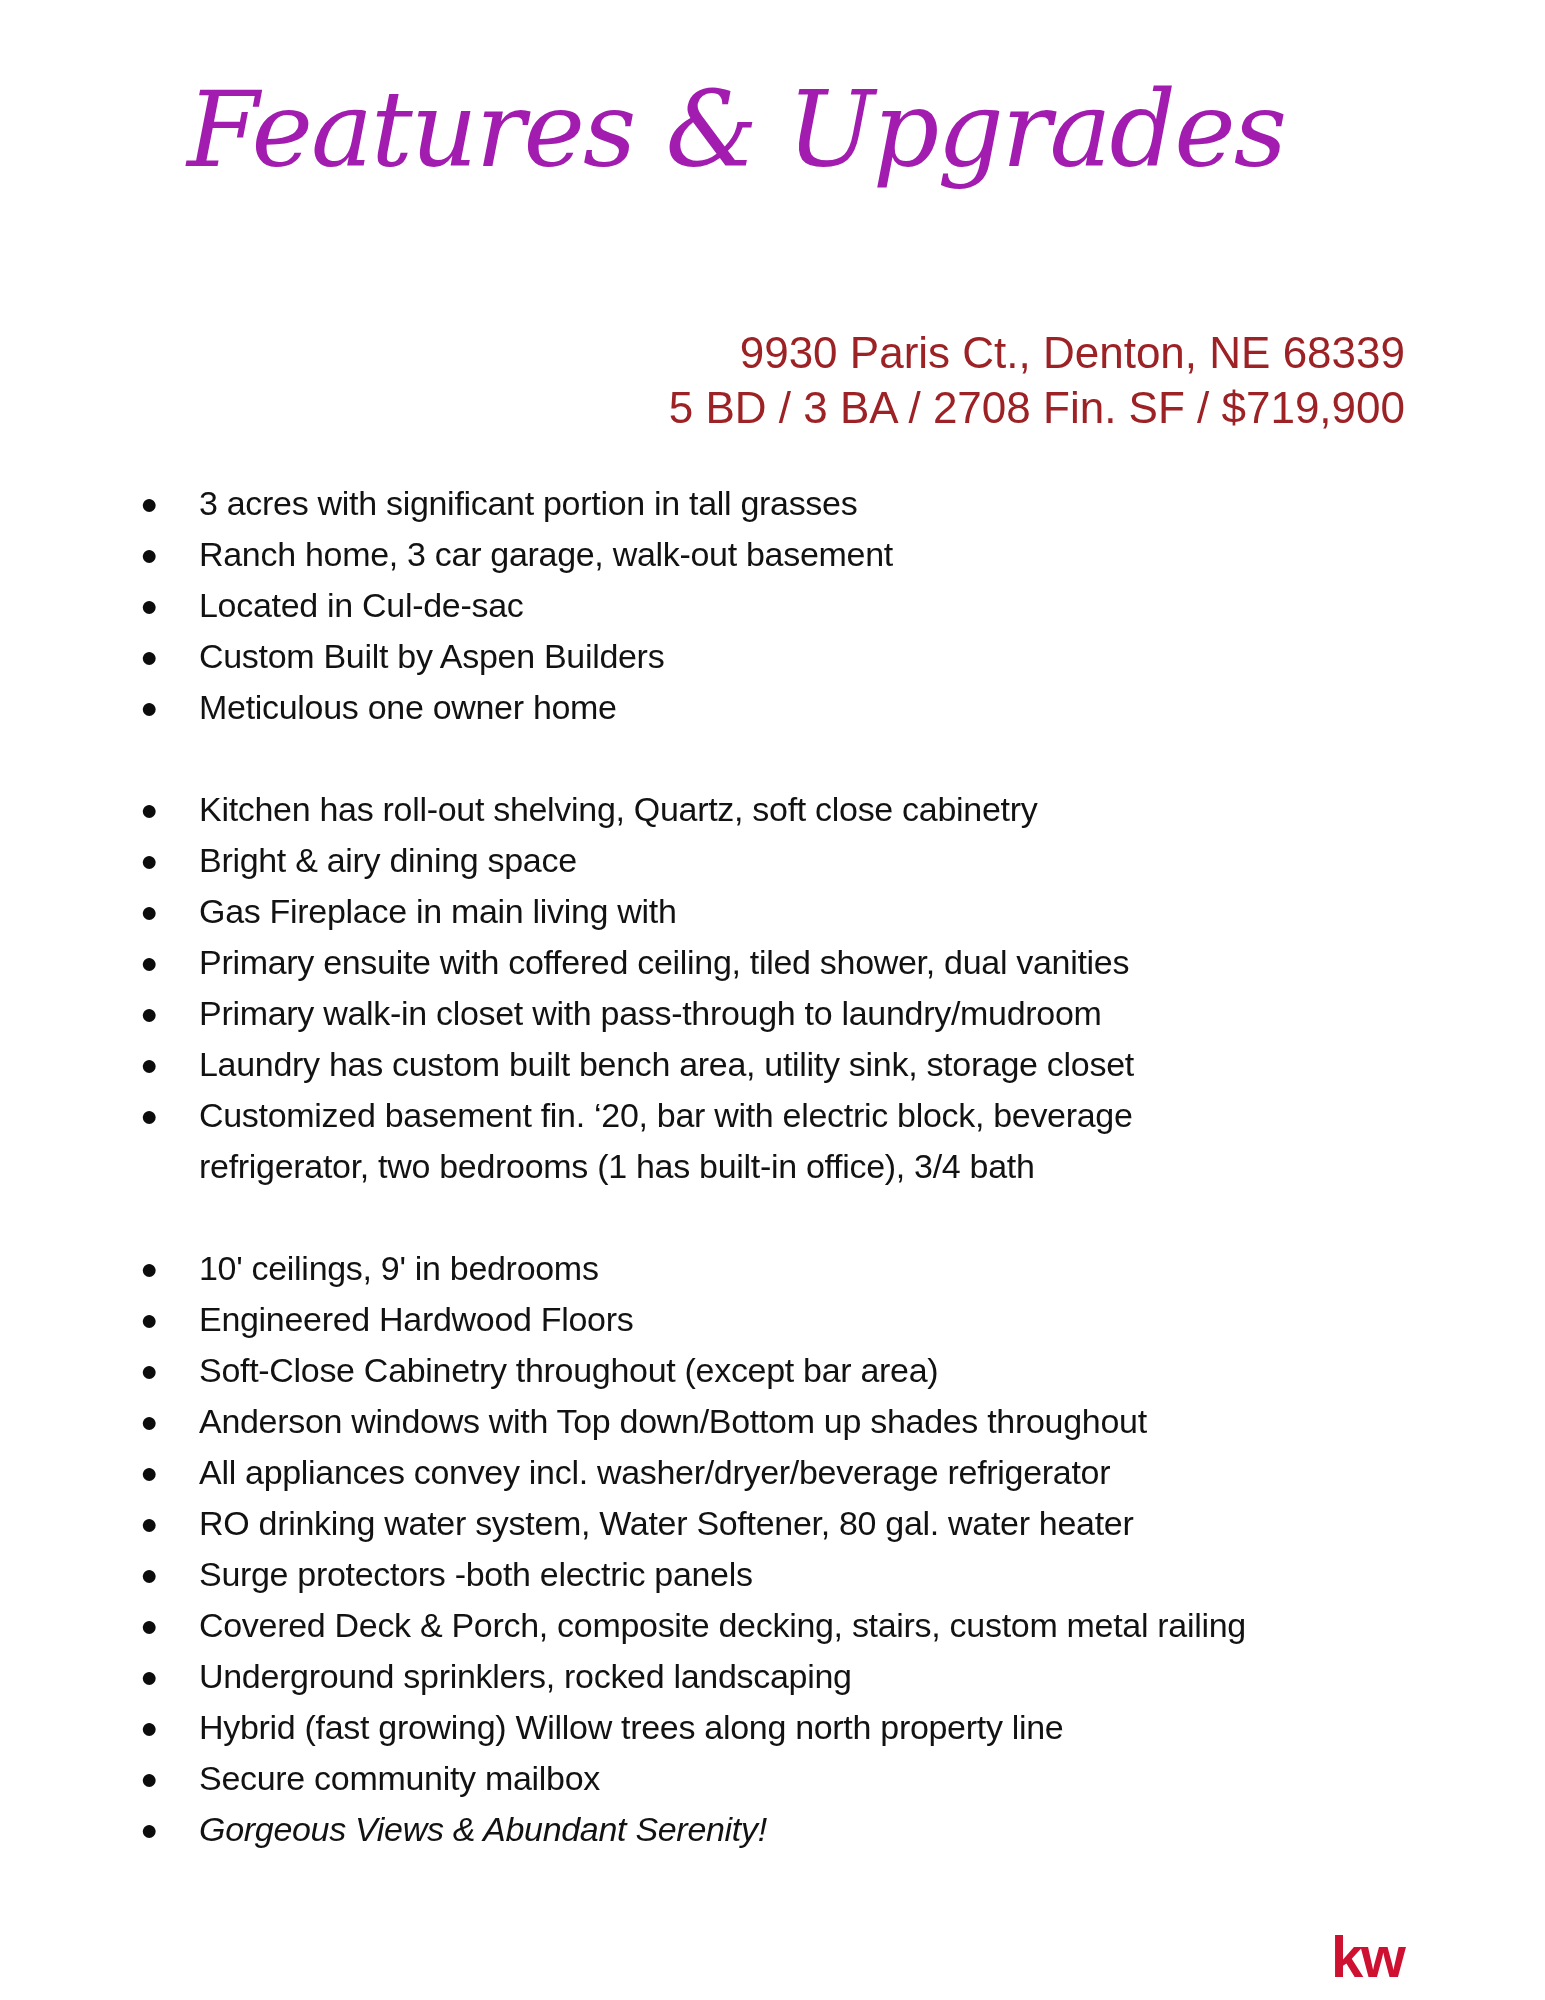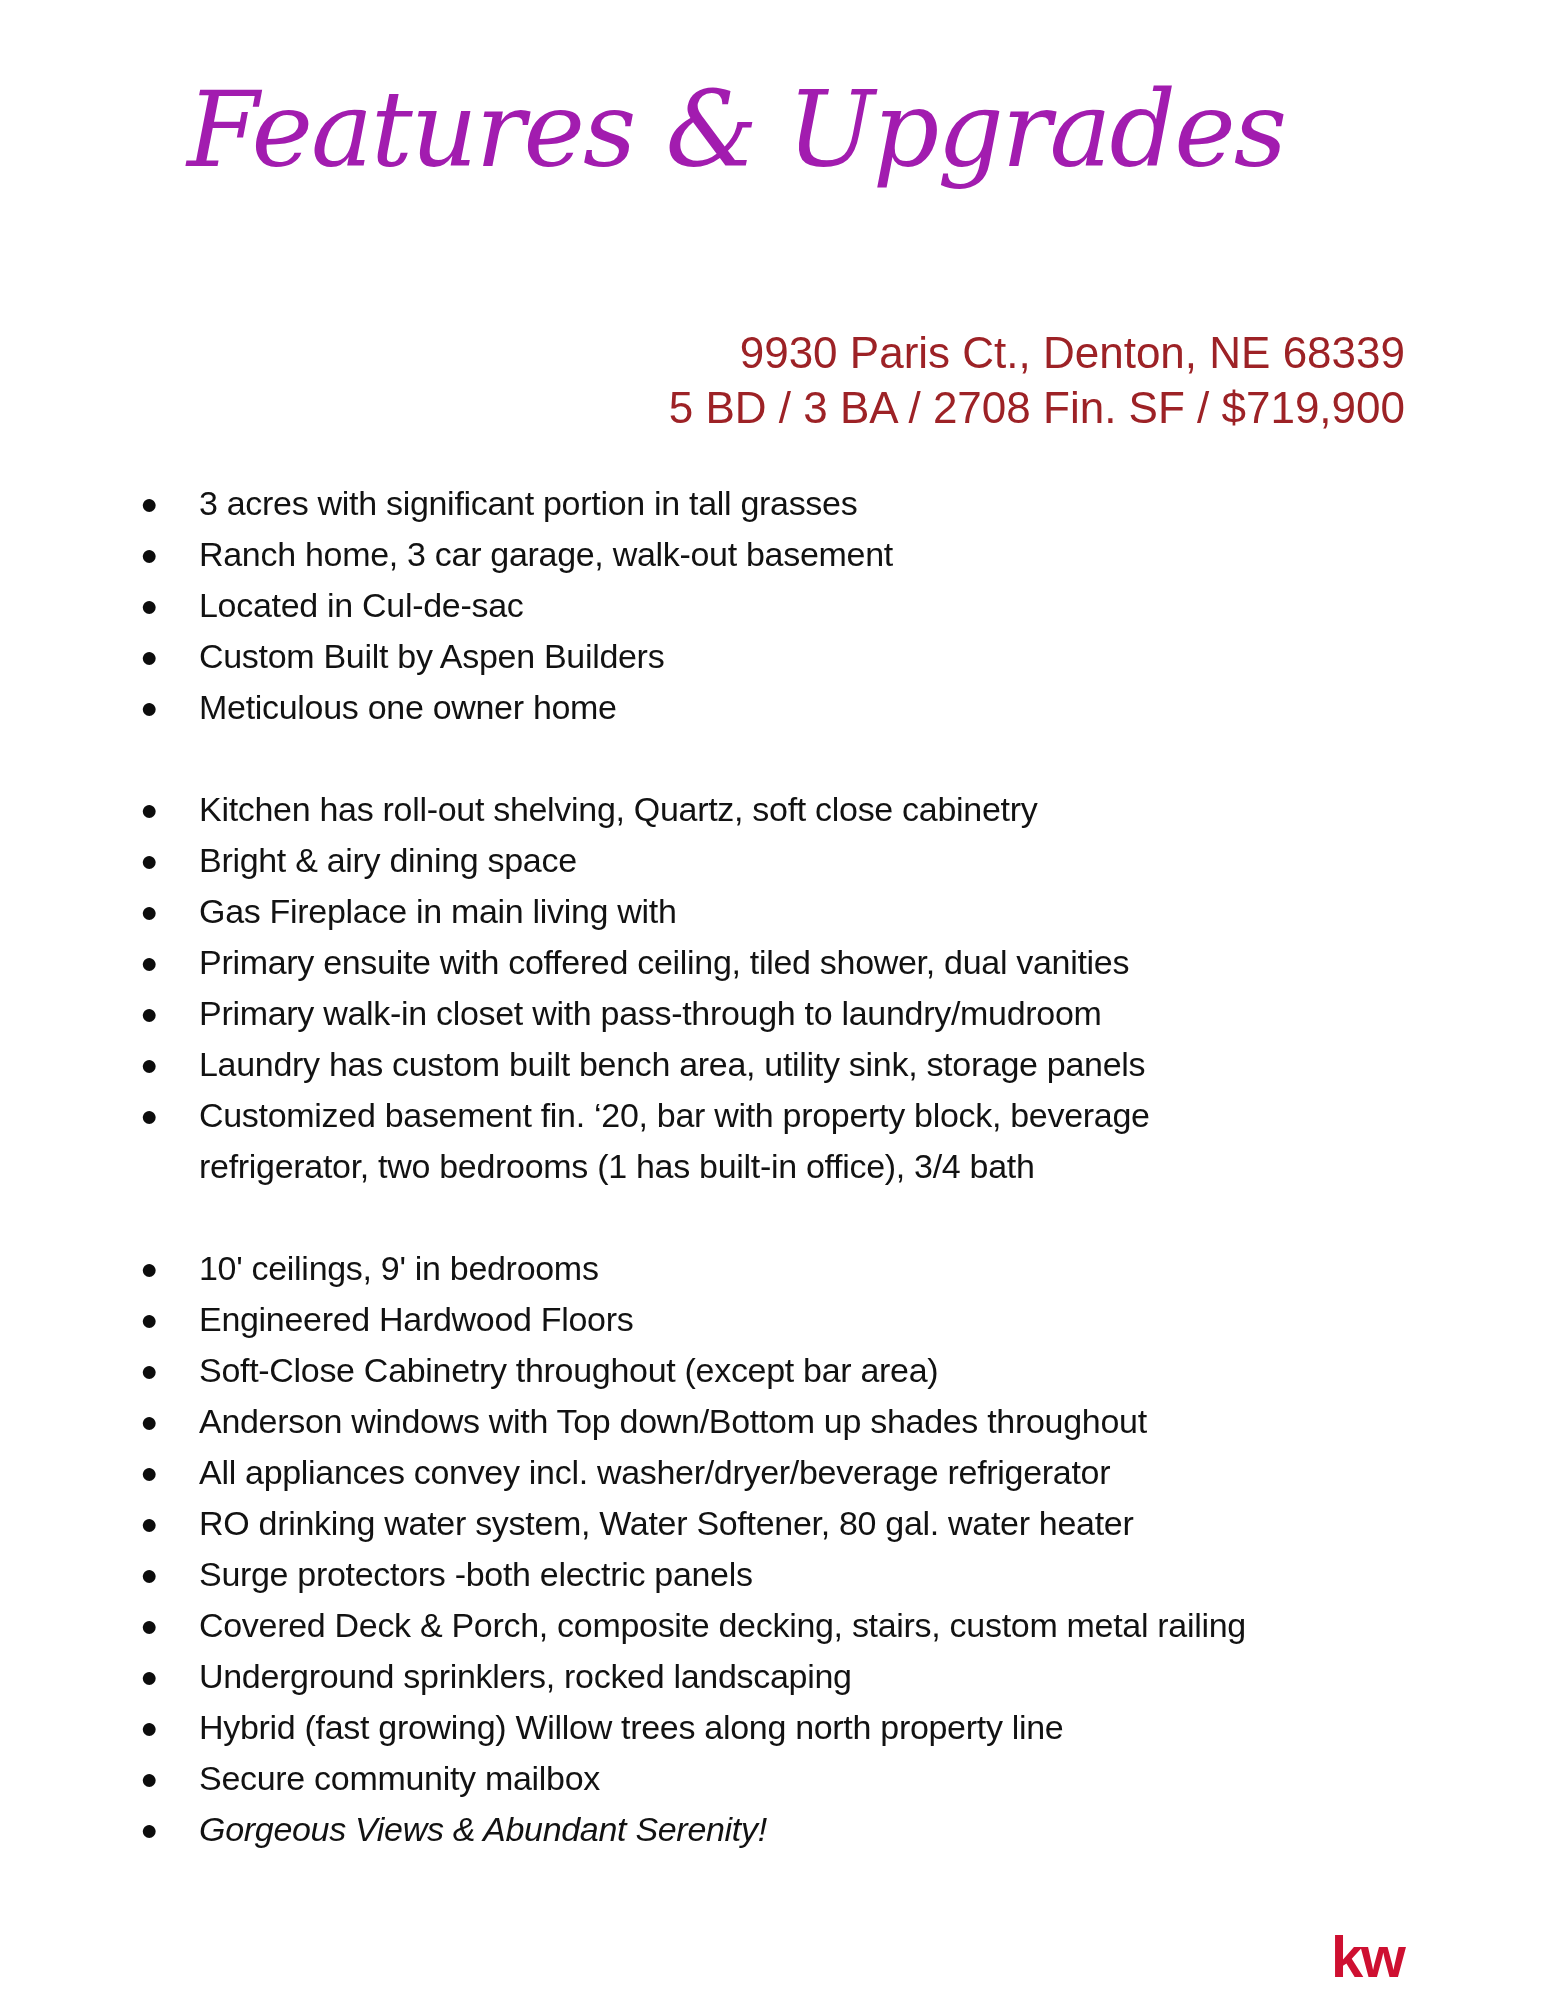--- a/index.html
+++ b/index.html
@@ -141,25 +141,25 @@
         <li class="feature-item">
           <span class="dot">●</span>
           <div class="line">Primary ensuite with coffered ceiling, tiled shower, dual vanities</div>
         </li>
         <li class="feature-item">
           <span class="dot">●</span>
           <div class="line">Primary walk-in closet with pass-through to laundry/mudroom</div>
         </li>
         <li class="feature-item">
           <span class="dot">●</span>
-          <div class="line">Laundry has custom built bench area, utility sink, storage panels</div>
-        </li>
-        <li class="feature-item">
-          <span class="dot">●</span>
-          <div class="line">Customized basement fin. ‘20, bar with property block, beverage</div>
+          <div class="line">Laundry has custom built bench area, utility sink, storage closet</div>
+        </li>
+        <li class="feature-item">
+          <span class="dot">●</span>
+          <div class="line">Customized basement fin. ‘20, bar with electric block, beverage</div>
           <div class="line">refrigerator, two bedrooms (1 has built-in office), 3/4 bath</div>
         </li>
       </ul>
       <ul class="feature-group">
         <li class="feature-item">
           <span class="dot">●</span>
           <div class="line">10' ceilings, 9' in bedrooms</div>
         </li>
         <li class="feature-item">
           <span class="dot">●</span>

